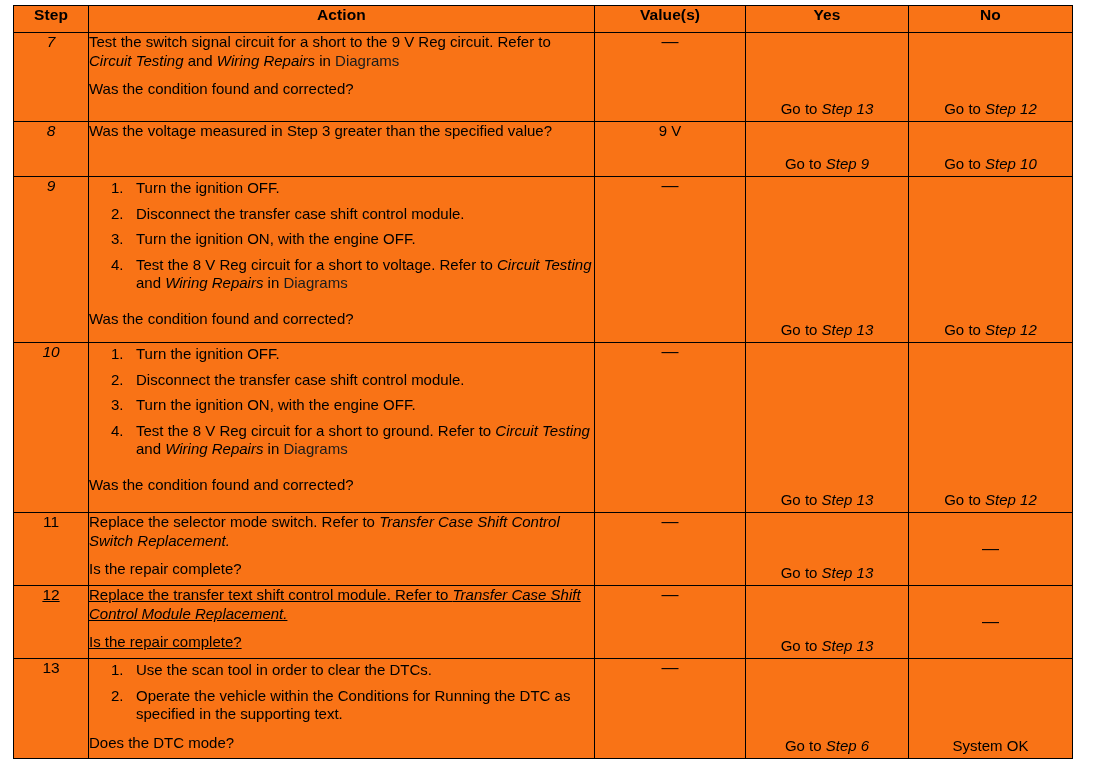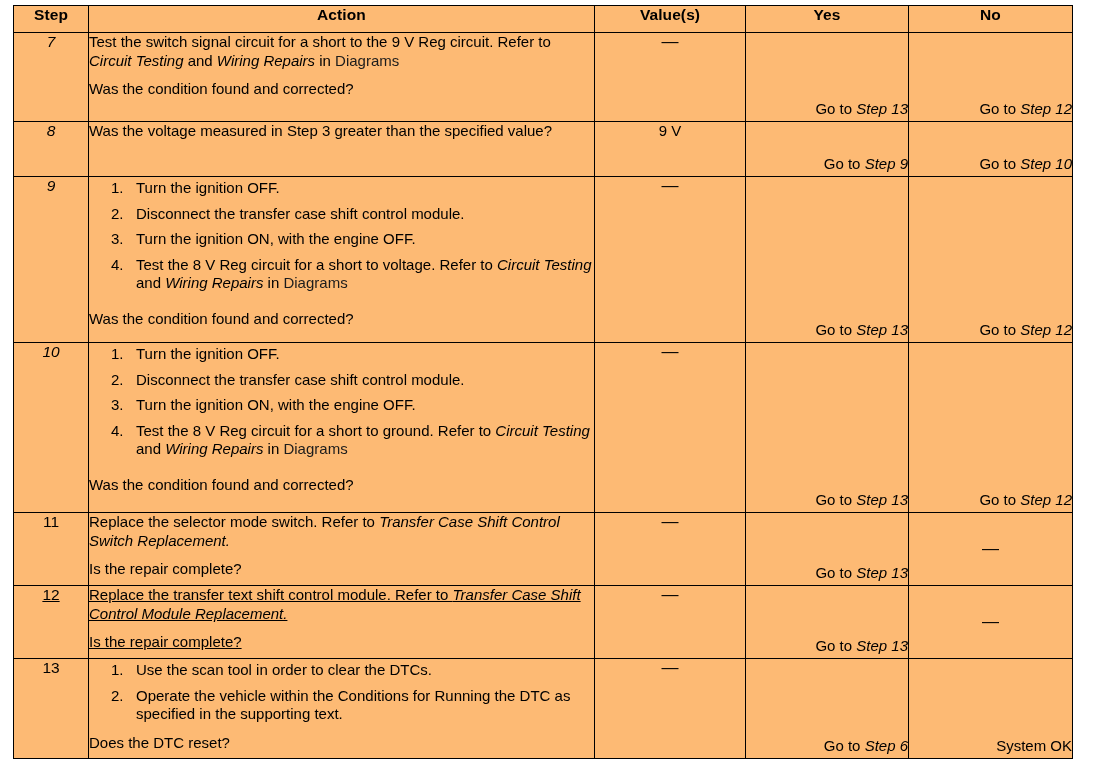--- a/index.html
+++ b/index.html
@@ -29,21 +29,21 @@
     width: 1059px;
     border-collapse: collapse;
     table-layout: fixed;
     background: #ffffff;
   }
 
   table.diag td, table.diag th {
     border: 1.6px solid #000000;
     padding: 0;
     vertical-align: top;
-    background: #fdba74;
+    background: #f97316;
   }
 
   
   col.c-step   { width: 75px; }
   col.c-action { width: 506px; }
   col.c-value  { width: 151px; }
   col.c-yes    { width: 163px; }
   col.c-no     { width: 164px; }
 
   thead th {
@@ -123,21 +123,21 @@
   .ans-cell {
     position: relative;
     text-align: center;
     font-size: 15px;
   }
   .ans-bottom {
     position: absolute;
     left: 0;
     right: 0;
     bottom: 4px;
-    text-align: right;
+    text-align: center;
   }
   .ans-mid {
     position: absolute;
     left: 0;
     right: 0;
     top: 50%;
     transform: translateY(-50%);
     text-align: center;
   }
   .ans-cell .inner-dash {
@@ -276,21 +276,21 @@
         </td>
       </tr>
 
       <tr class="r13">
         <td class="step-cell">13</td>
         <td class="action-cell">
           <ol>
             <li>Use the scan tool in order to clear the DTCs.</li>
             <li>Operate the vehicle within the Conditions for Running the DTC as specified in the supporting text.</li>
           </ol>
-          <p class="para-gap">Does the DTC reset?</p>
+          <p class="para-gap">Does the DTC mode?</p>
         </td>
         <td class="val-cell"><span class="dash">—</span></td>
         <td class="ans-cell">
           <span class="ans-bottom"><span>Go to </span><em class="ref">Step 6</em></span>
         </td>
         <td class="ans-cell">
           <span class="ans-bottom">System OK</span>
         </td>
       </tr>
 

